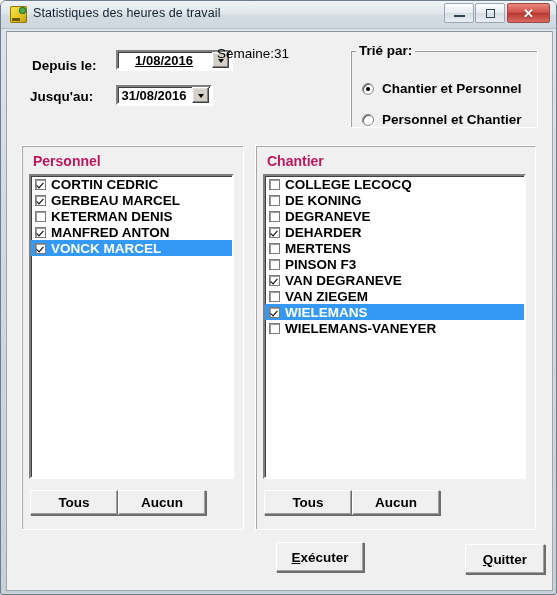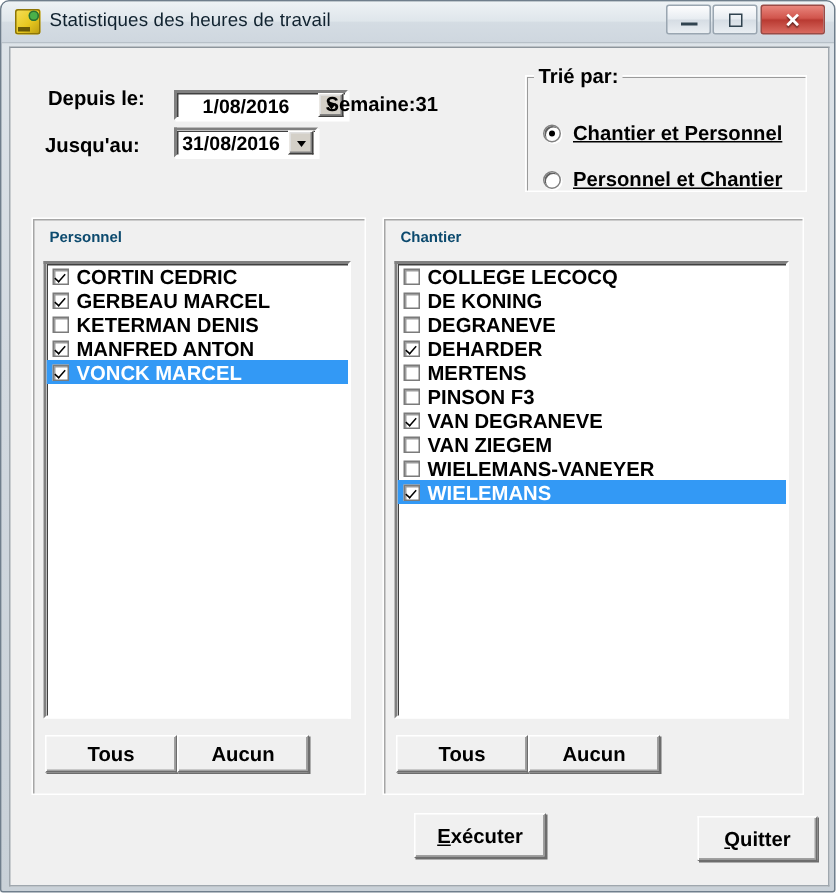--- a/index.html
+++ b/index.html
@@ -135,34 +135,34 @@
   
   .lbl {
     position: absolute;
     font-size: 13.5px;
     font-weight: bold;
     color: #000;
     white-space: nowrap;
   }
   #lbl-depuis { left: 25px; top: 26px; }
   #lbl-jusqu  { left: 23px; top: 57px; }
-  #lbl-semaine{ left: 210px; top: 30px; font-weight: bold; }
+  #lbl-semaine{ left: 210px; top: 14px; font-weight: normal; }
 
   .combo {
     position: absolute;
     height: 20px;
     box-sizing: border-box;
     background: #ffffff;
     border: 2px solid;
     border-color: #808080 #ffffff #ffffff #808080;
     box-shadow: 1px 1px 0 0 #ffffff, inset 1px 1px 0 0 #404040;
     display: flex;
     align-items: center;
   }
-  #combo-depuis { left: 109px; top: 28px; width: 116px; }
+  #combo-depuis { left: 109px; top: 18px; width: 116px; text-decoration: underline; }
   #combo-jusqu  { left: 109px; top: 53px; width: 96px; }
   .combo .val {
     flex: 1;
     text-align: center;
     font-size: 13px;
     font-weight: bold;
     color: #000;
     padding-right: 2px;
     white-space: nowrap;
   }
@@ -233,42 +233,41 @@
     position: absolute;
     left: 3px; top: 3px;
     width: 4px; height: 4px;
     border-radius: 50%;
     background: #000;
   }
   .radio-label {
     font-size: 13.5px;
     font-weight: bold;
     color: #000;
-    text-decoration: underline;
   }
 
   
   .panel {
     position: absolute;
     top: 113px;
     height: 385px;
     box-sizing: border-box;
     border: 1px solid #ffffff;
     box-shadow: inset 1px 1px 0 0 #a6a6a6;
   }
   #panel-personnel { left: 14px;  width: 223px; }
   #panel-chantier  { left: 248px; width: 281px; }
 
   .panel-title {
     position: absolute;
     top: 7px;
     left: 11px;
-    font-size: 10px;
-    font-weight: bold;
-    color: #0c4a6e;
+    font-size: 14px;
+    font-weight: bold;
+    color: #be185d;
   }
 
   .listbox {
     position: absolute;
     left: 7px;
     top: 28px;
     background: #ffffff;
     border: 2px solid;
     border-color: #808080 #ffffff #ffffff #808080;
     box-shadow: inset 1px 1px 0 0 #404040;
@@ -443,27 +442,27 @@
             <span class="item-label">PINSON F3</span>
           </div>
           <div class="item">
             <span class="cb on"></span>
             <span class="item-label">VAN DEGRANEVE</span>
           </div>
           <div class="item">
             <span class="cb"></span>
             <span class="item-label">VAN ZIEGEM</span>
           </div>
+          <div class="item sel">
+            <span class="cb on"></span>
+            <span class="item-label">WIELEMANS</span>
+          </div>
           <div class="item">
             <span class="cb"></span>
             <span class="item-label">WIELEMANS-VANEYER</span>
-          </div>
-          <div class="item sel">
-            <span class="cb on"></span>
-            <span class="item-label">WIELEMANS</span>
           </div>
         </div>
       <div class="btn btn-small" id="btn-tous-c">Tous</div>
       <div class="btn btn-small" id="btn-aucun-c">Aucun</div>
     </div>
 
     <div class="btn" id="btn-executer">
       <span><span class="accesskey">E</span>xécuter</span>
     </div>
     <div class="btn" id="btn-quitter">

